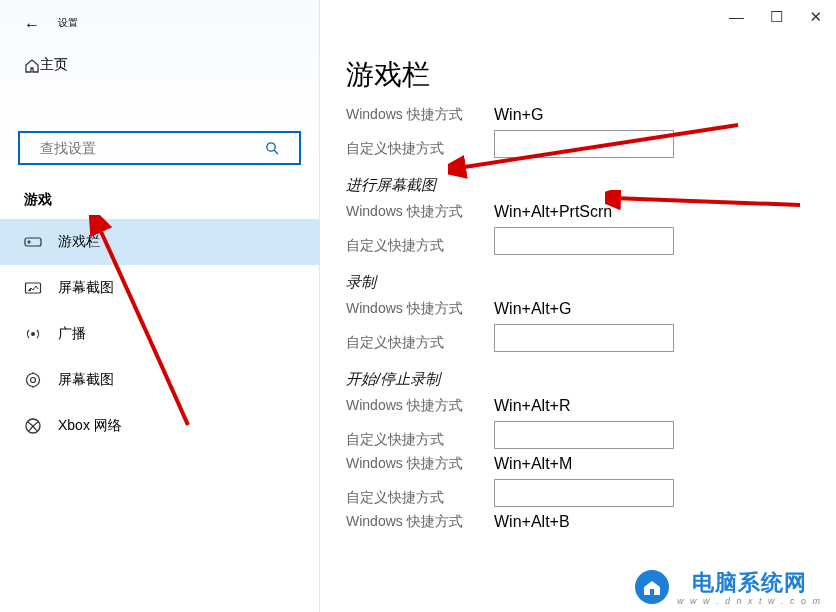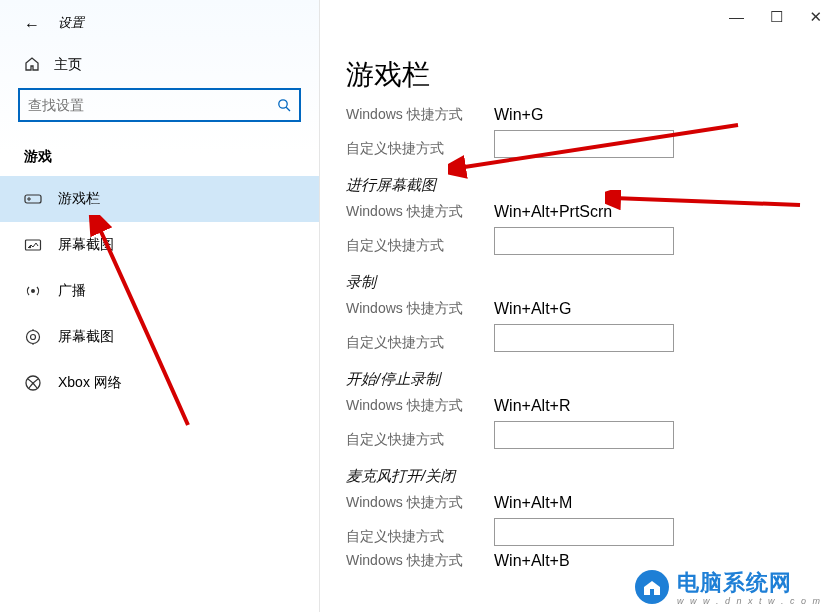--- a/index.html
+++ b/index.html
@@ -20,32 +20,33 @@
     padding-top: 14px;
     background: linear-gradient(180deg, #f7fbff 0%, #ffffff 25%);
   }
   .titlebar {
     display: flex;
     align-items: center;
     gap: 18px;
     padding: 0 18px 14px 24px;
   }
   .titlebar .back { font-size: 16px; cursor: pointer; }
-  .titlebar .title { font-size: 13px; font-style: italic; }
+  .titlebar .title { font-size: 10px; }
   .home-row {
-    display: flex; align-items: flex-start; gap: 14px;
+    display: flex; align-items: flex-end; 
     padding: 10px 24px 14px 24px;
   }
   .home-row .icon { width:16px; display:inline-block; }
   .search-wrap { padding: 0 18px 18px 18px; }
   .search {
     width: 100%; height: 34px;
     border: 2px solid #0067c0;
     display: flex; align-items: center;
-    padding: 0 8px;
+    padding: 0 20px;
+    margin-top: 43px;
   }
   .search input {
     flex: 1; border: none; outline: none;
     font-size: 14px; color: #666; background: transparent;
     font-family: inherit;
   }
   .search .sicon { color:#0067c0; font-size:14px; }
   .section-label {
     padding: 8px 24px 10px 24px;
     font-weight: 700;
@@ -79,21 +80,21 @@
     border: 1px solid #999; padding: 2px 6px;
     font-family: inherit;
   }
   .group-head {
     font-size: 15px; color:#111; margin-top: 18px; margin-bottom: 8px; font-style: italic;
   }
   
   .arrow { position:absolute; pointer-events:none; }
   .watermark {
     position:absolute; right:14px; bottom:6px;
-    display:flex; align-items:center; gap:8px;
+    display:flex; align-items:center; gap:8px;text-align:center;
   }
   .watermark .logo {
     width:34px; height:34px; border-radius:50%;
     background:#1e7fd6; display:flex; align-items:center; justify-content:center;
   }
   .watermark .txt { color:#1e7fd6; font-size:22px; font-weight:700; letter-spacing:1px; }
   .watermark .sub { font-size:9px; color:#888; letter-spacing:2px; margin-top:-2px;font-style:italic;}
   svg { display:block; }
 </style>
 </head>
@@ -208,21 +209,20 @@
         </div>
         <div class="group-head">开始/停止录制</div>
         <div class="kv-row">
           <div class="klabel">Windows 快捷方式</div>
           <div class="kvalue">Win+Alt+R</div>
         </div>
         <div class="kv-row">
           <div class="klabel">自定义快捷方式</div>
           <input class="custom" style="">
         </div>
-        <div class="group-head">麦克风打开/关闭</div>
         <div class="kv-row">
           <div class="klabel">Windows 快捷方式</div>
           <div class="kvalue">Win+Alt+M</div>
         </div>
         <div class="kv-row">
           <div class="klabel">自定义快捷方式</div>
           <input class="custom" style="">
         </div>
         <div class="kv-row">
           <div class="klabel">Windows 快捷方式</div>

